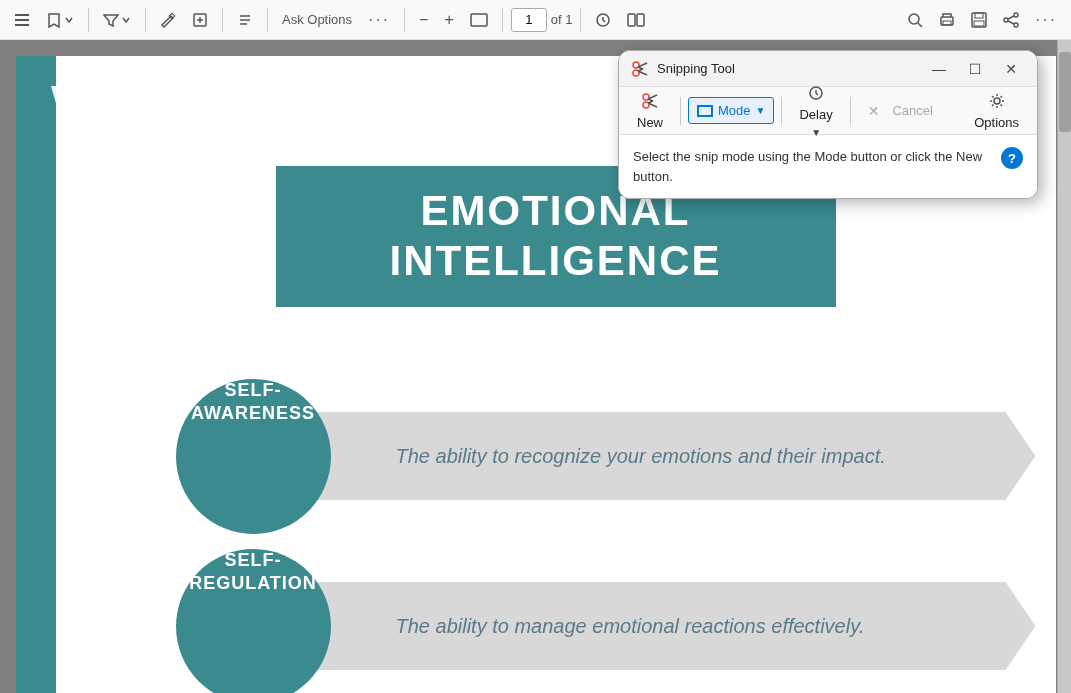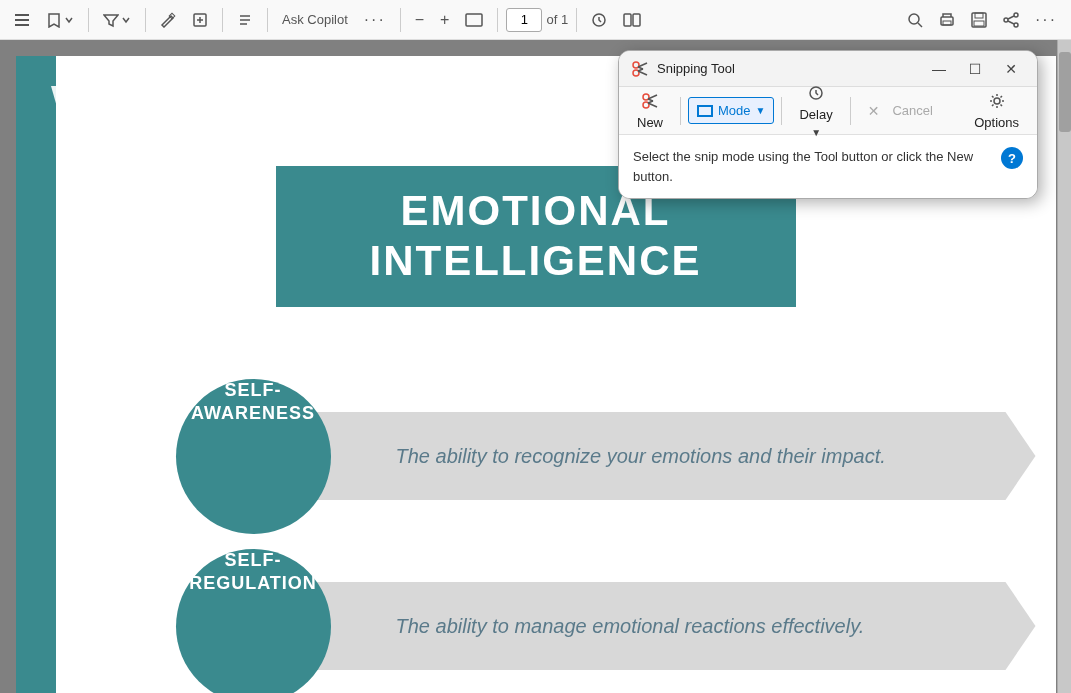--- a/index.html
+++ b/index.html
@@ -97,21 +97,21 @@
       width: 40px;
       height: 100%;
       background: #3a8a8e;
     }
 
     
     .title-banner {
       position: absolute;
       top: 110px;
       left: 260px;
-      width: 520px;
+      width: 560px;
       background: #3a8a8e;
       padding: 20px 30px;
       text-align: center;
     }
     .title-banner h1 {
       color: white;
       font-size: 42px;
       font-weight: 700;
       letter-spacing: 2px;
       line-height: 1.2;
@@ -360,21 +360,21 @@
       </svg>
   </button>
   <div class="toolbar-sep"></div>
   <button class="toolbar-btn">
     <svg width="16" height="16" viewBox="0 0 16 16">
         <path d="M3 4h10M3 8h10M3 12h7" stroke="#555" stroke-width="1.5"></path>
       </svg>
   </button>
   <div class="toolbar-sep"></div>
   <button class="toolbar-btn">
-    <span style="font-size:13px;color:#555;">Ask Copilot</span>
+    <span style="font-size:13px;color:#555;">Ask Options</span>
   </button>
   <button class="toolbar-btn">
     <span style="font-size:16px;color:#555;letter-spacing:2px;">···</span>
   </button>
   <div class="toolbar-sep"></div>
   <button class="toolbar-btn">
     <span style="font-size:16px;color:#555;">−</span>
   </button>
   <button class="toolbar-btn">
     <span style="font-size:16px;color:#555;">+</span>
@@ -555,17 +555,17 @@
           <svg width="16" height="16" viewBox="0 0 16 16">
             <circle cx="8" cy="8" r="3" fill="none" stroke="#555" stroke-width="1.5"></circle>
             <path d="M8 1v2M8 13v2M1 8h2M13 8h2M3 3l1.5 1.5M11.5 11.5L13 13M3 13l1.5-1.5M11.5 4.5L13 3" stroke="#555" stroke-width="1.5"></path>
           </svg>
         </span>
         <span>Options</span>
       </button>
     </div>
 
     <div class="snip-body">
-      <p class="snip-body-text">Select the snip mode using the Tool button or click the New button.</p>
+      <p class="snip-body-text">Select the snip mode using the Mode button or click the New button.</p>
       <div class="snip-help-icon">?</div>
     </div>
   </div>
 </div>
 
 </body></html>

